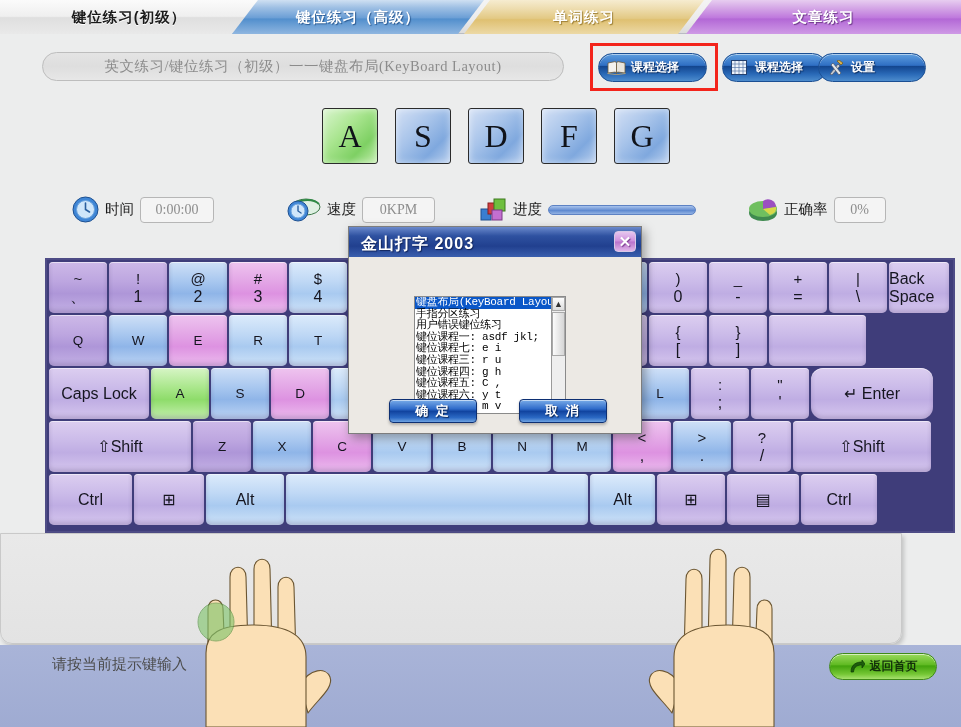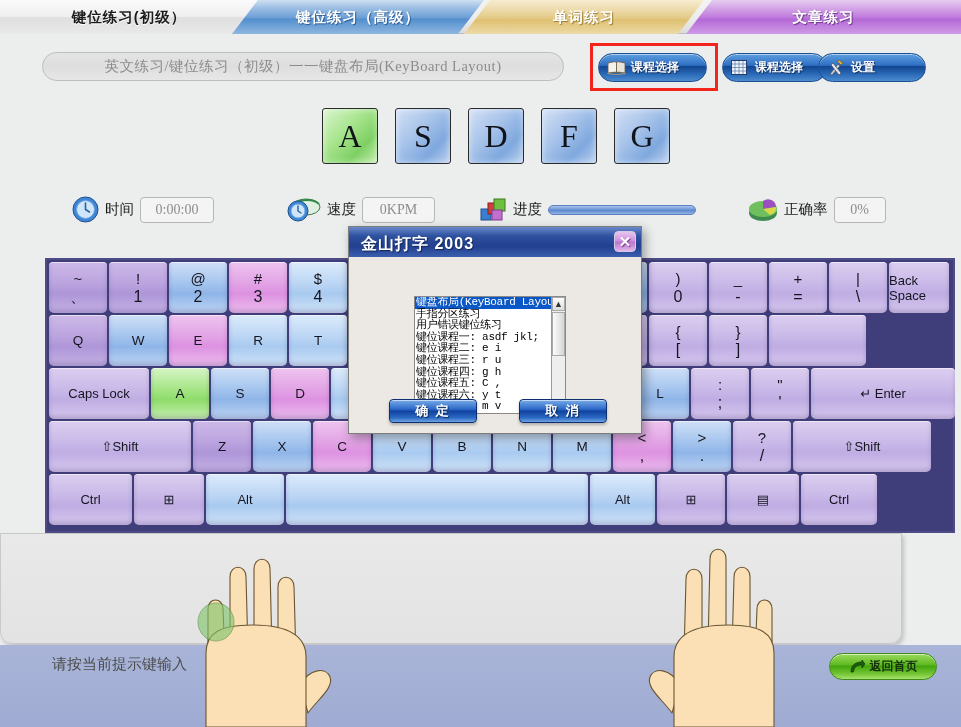--- a/index.html
+++ b/index.html
@@ -109,21 +109,21 @@
   .key{
     position:relative; border-radius:4px 4px 5px 5px;
     display:flex; align-items:center; justify-content:center;
     font-size:15px; color:#15151f; flex:0 0 auto;
     box-shadow: inset 0 1px 0 rgba(255,255,255,.55), inset 0 -3px 4px rgba(60,40,100,.22);
     overflow:hidden;
   }
   .key .dual{ display:flex; flex-direction:column; align-items:center; line-height:1.0; gap:3px;}
   .key .up{ font-size:15px; } .key .lo{ font-size:16px; }
   .key .txt{ font-size:13.5px; }
-  .key.big .txt{ font-size:13px; }
+  .key.big .txt{ font-size:16px; }
   
   .f-pk{ background:linear-gradient(to bottom,#cdb9e8 0%,#bda6e0 38%,#ae96d8 62%,#c4b1e5 100%); } 
   .f-bl{ background:linear-gradient(to bottom,#cfe0f7 0%,#a8c7ef 38%,#8fb5e8 62%,#bed5f4 100%); } 
   .f-mg{ background:linear-gradient(to bottom,#eec4ef 0%,#e3a6e6 38%,#dd92e1 62%,#ecbcee 100%); } 
   .f-lb{ background:linear-gradient(to bottom,#dcebfb 0%,#bfd8f5 38%,#a9caf0 62%,#cfe3f8 100%); } 
   .f-gr{ background:linear-gradient(to bottom,#d7f5c6 0%,#aae78c 38%,#8edc6a 62%,#c6f0b0 100%); } 
   .f-lp{ background:linear-gradient(to bottom,#dccef0 0%,#cbbbe9 38%,#bfade3 62%,#d6c7ee 100%); } 
 
   
   .handsarea{ position:absolute; left:0; top:533px; width:961px; height:194px; }
@@ -506,21 +506,21 @@
           <span class="up">:</span>
           <span class="lo">;</span>
         </div>
       </div>
       <div class="key f-lp" style="width: 58px;">
         <div class="dual">
           <span class="up">"</span>
           <span class="lo">'</span>
         </div>
       </div>
-      <div class="key f-lp big" style="width: 144px;">
+      <div class="key f-lp big" style="width: 122px; border-radius: 12px;">
         <span class="txt">↵ Enter</span>
       </div>
     </div>
     <div class="krow">
       <div class="key f-lp big" style="width: 142px;">
         <span class="txt">⇧Shift</span>
       </div>
       <div class="key f-pk" style="width: 58px;">
         <span class="txt">Z</span>
       </div>
@@ -636,21 +636,21 @@
     <span class="dt">金山打字 2003</span>
     <div class="dlg-close">✕</div>
   </div>
   <div class="dlg-body">
     <div class="listbox">
       <div class="listinner" id="listinner">
           <div class="lrow sel">键盘布局(KeyBoard Layout)</div>
           <div class="lrow">手指分区练习</div>
           <div class="lrow">用户错误键位练习</div>
           <div class="lrow">键位课程一: asdf jkl;</div>
-          <div class="lrow">键位课程二: e i</div>
+          <div class="lrow">键位课程七: e i</div>
           <div class="lrow">键位课程三: r u</div>
           <div class="lrow">键位课程四: g h</div>
           <div class="lrow">键位课程五: C ,</div>
           <div class="lrow">键位课程六: y t</div>
           <div class="lrow">键位课程七: m v</div>
         </div>
       <div class="scroll">
         <div class="sarrow">▲</div>
         <div class="sarrow">▼</div>
       </div>

